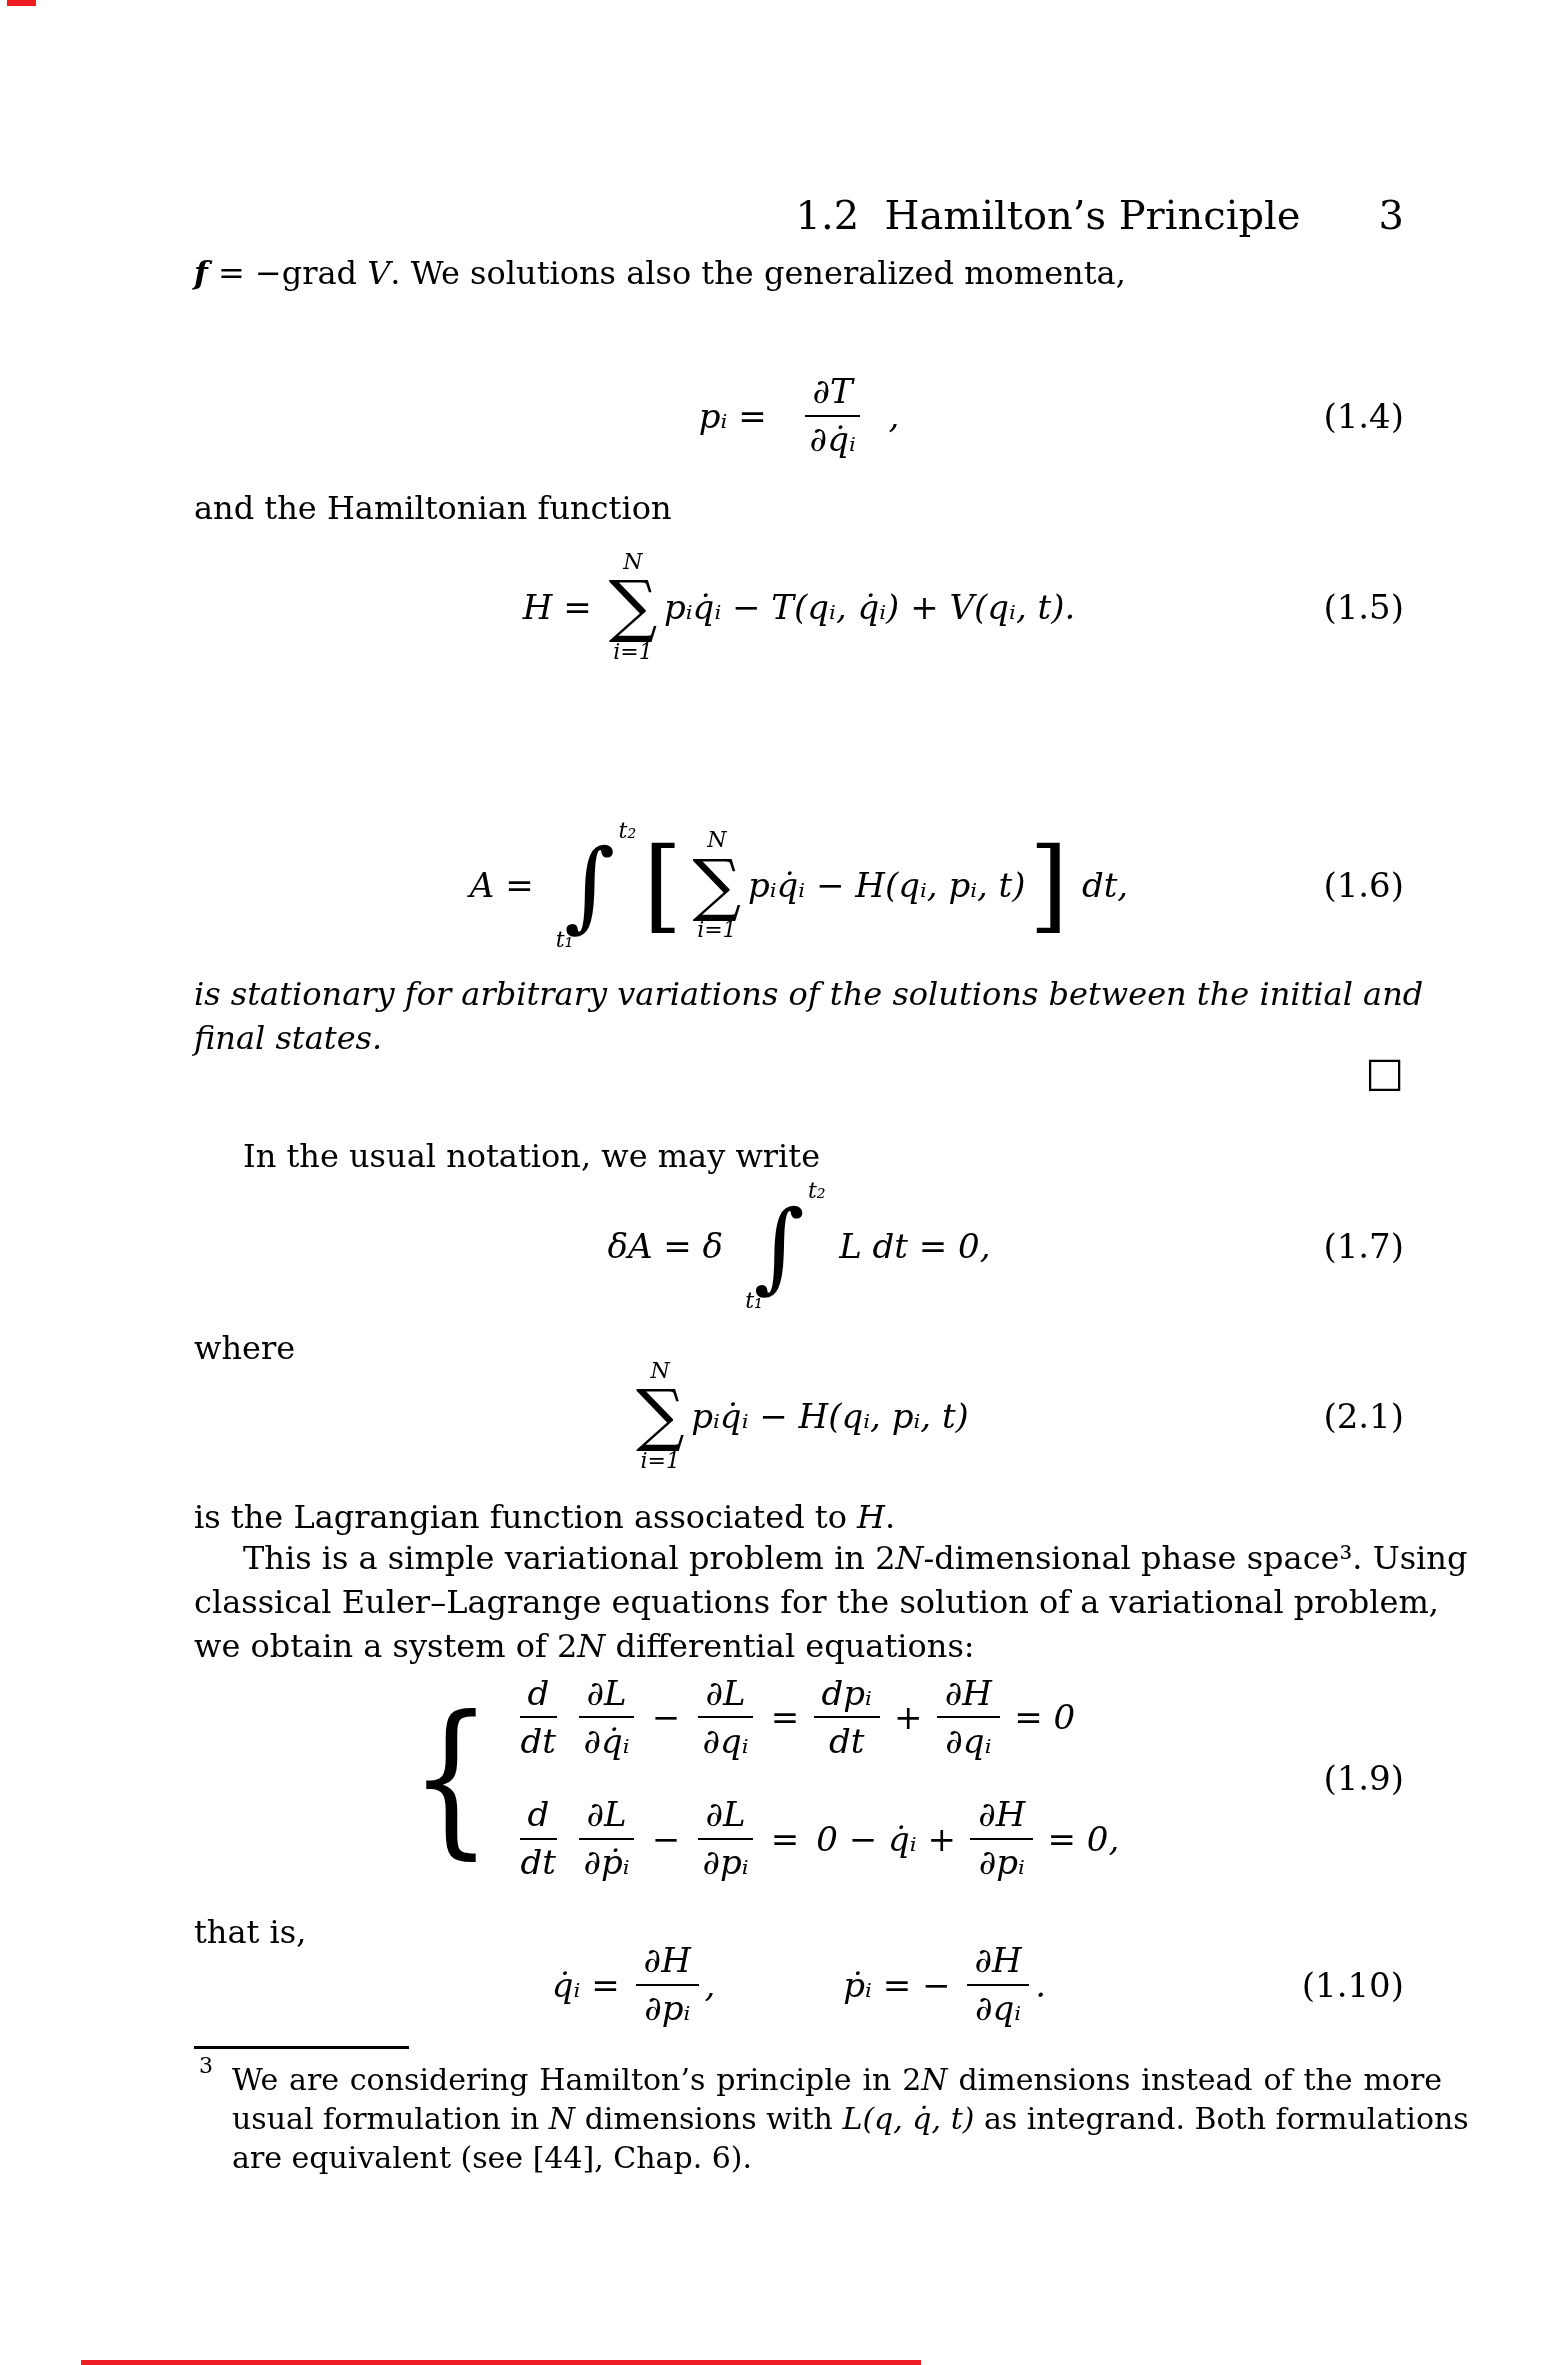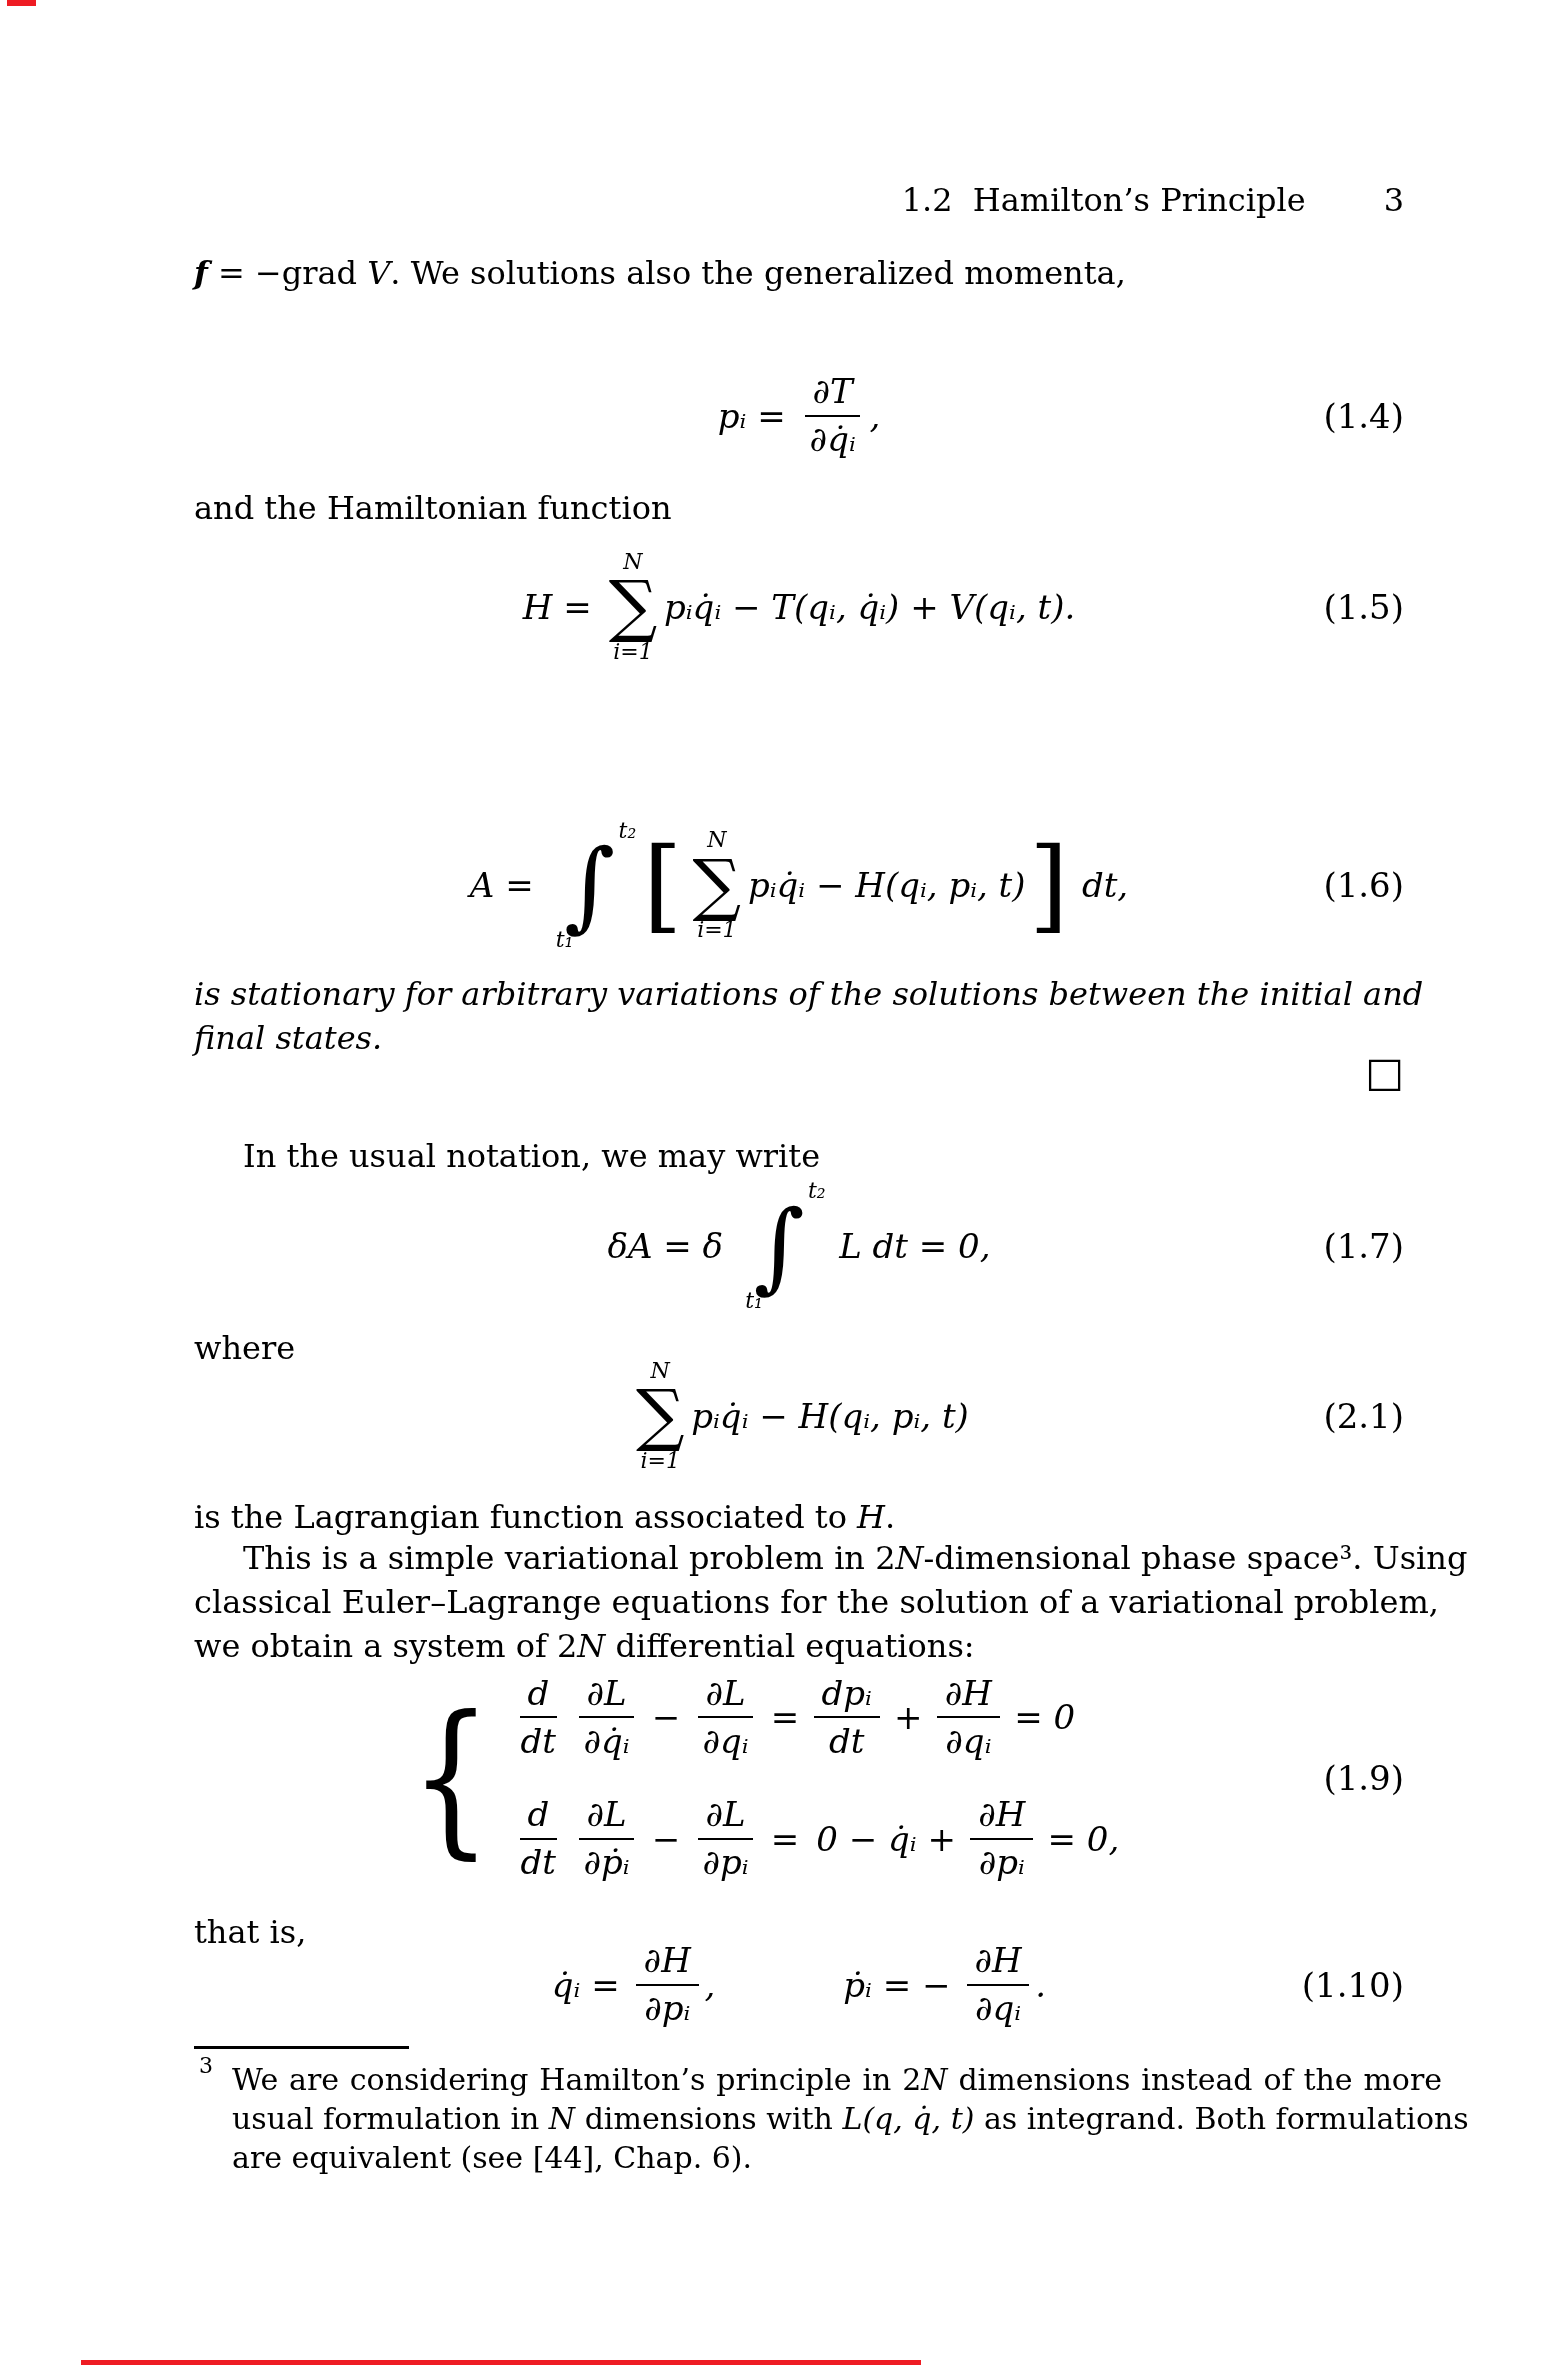--- a/index.html
+++ b/index.html
@@ -49,31 +49,31 @@
   .redmark{position:absolute;background:#ee1c23;}
 </style>
 </head>
 <body>
 
 <div class="page">
 
   <div class="redmark" style="left:6.8px;top:0;width:29px;height:6px;"></div>
   <div class="redmark" style="left:81px;top:2360px;width:840px;height:6px;"></div>
 
-  <div class="abs col" style="top:181px;display:flex;justify-content:flex-end;align-items:baseline;font-size:32px;">
+  <div class="abs col" style="top:192px;display:flex;justify-content:flex-end;align-items:baseline;font-size:40px;">
     <span class="pre">1.2  Hamilton’s Principle</span>
     <span style="display:inline-block;width:78px;"></span>
     <span>3</span>
   </div>
 
   <div class="abs col" style="top:251px;">
     <div class="body-line"><span class="bfit">f</span><span> = −grad </span><span class="it">V</span><span>. We solutions also the generalized momenta,</span></div>
   </div>
 
-  <div class="abs col eq" style="top:362px;height:107px;">
+  <div class="abs col eq" style="top:362px;height:107px;gap:19px;">
     <span class="mr">pᵢ =</span>
     <span class="frac">
       <span class="num">∂T</span>
       <span class="den">∂q̇ᵢ</span>
     </span>
     <span>,</span>
     <span class="tag">(1.4)</span>
   </div>
 
   <div class="abs col body-line" style="top:486px;"><span>and the Hamiltonian function</span></div>

